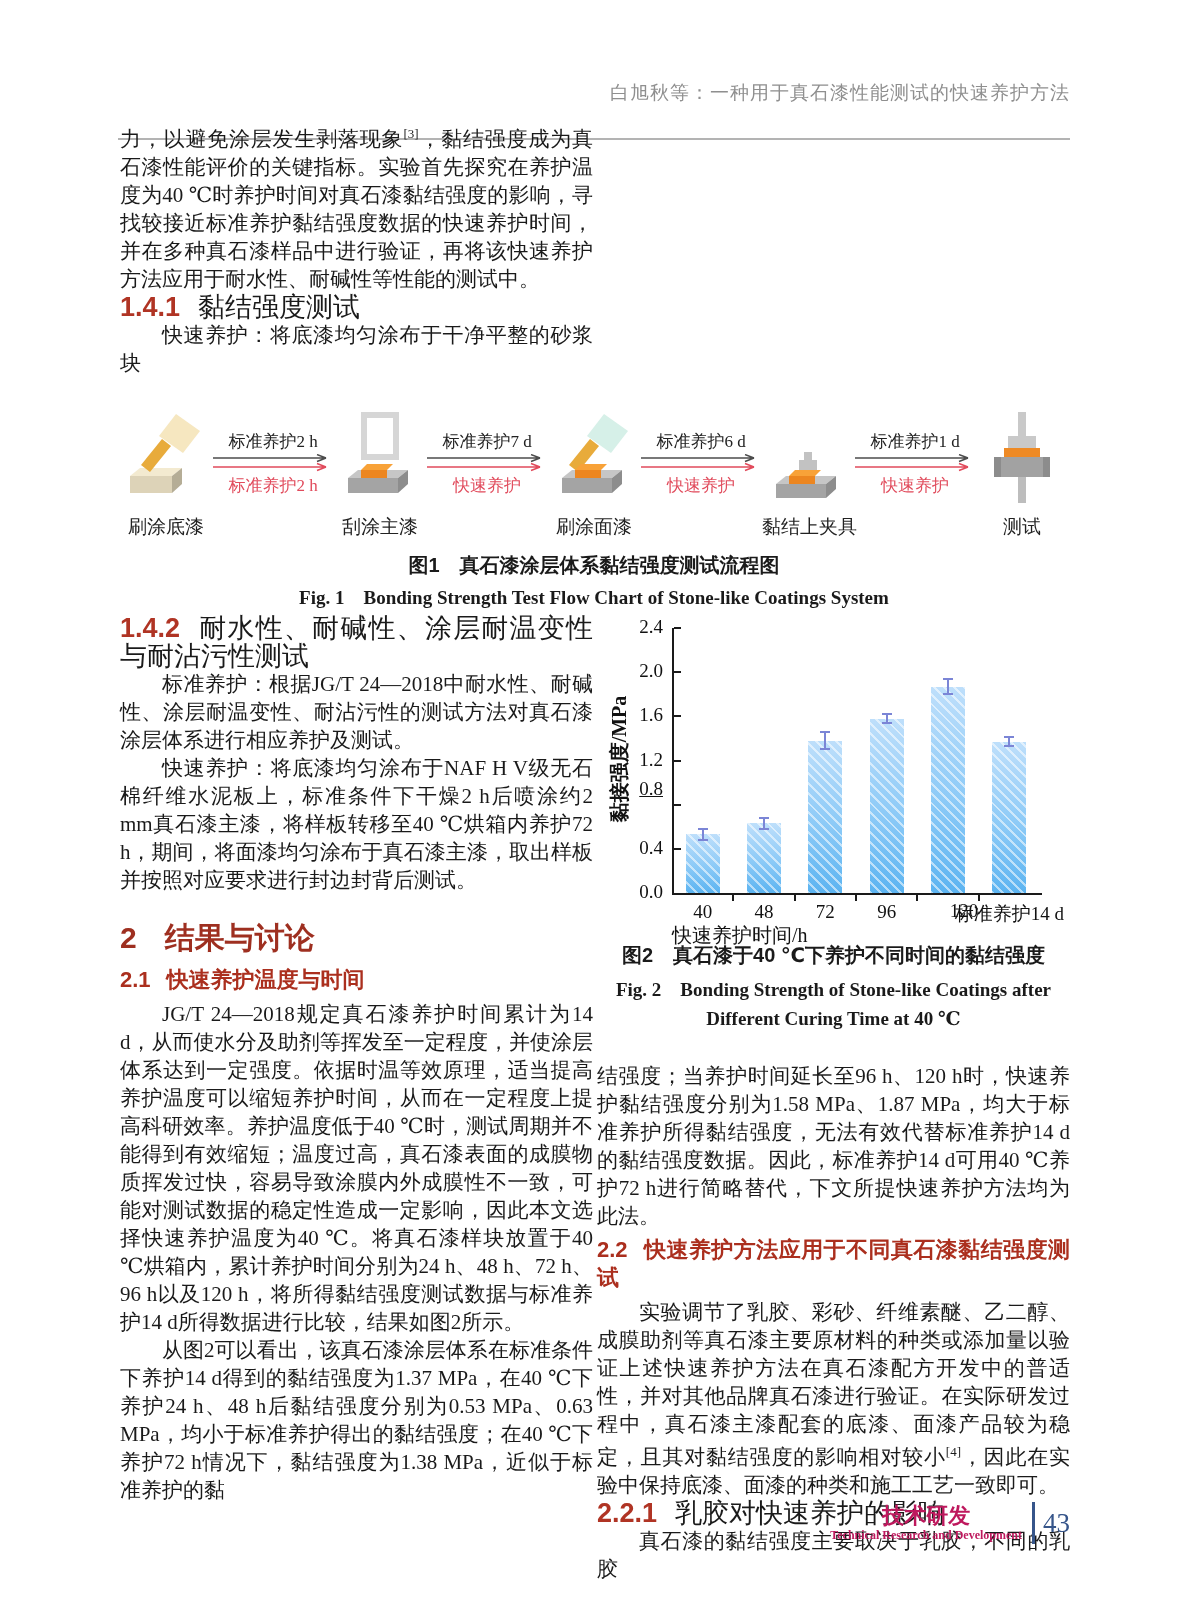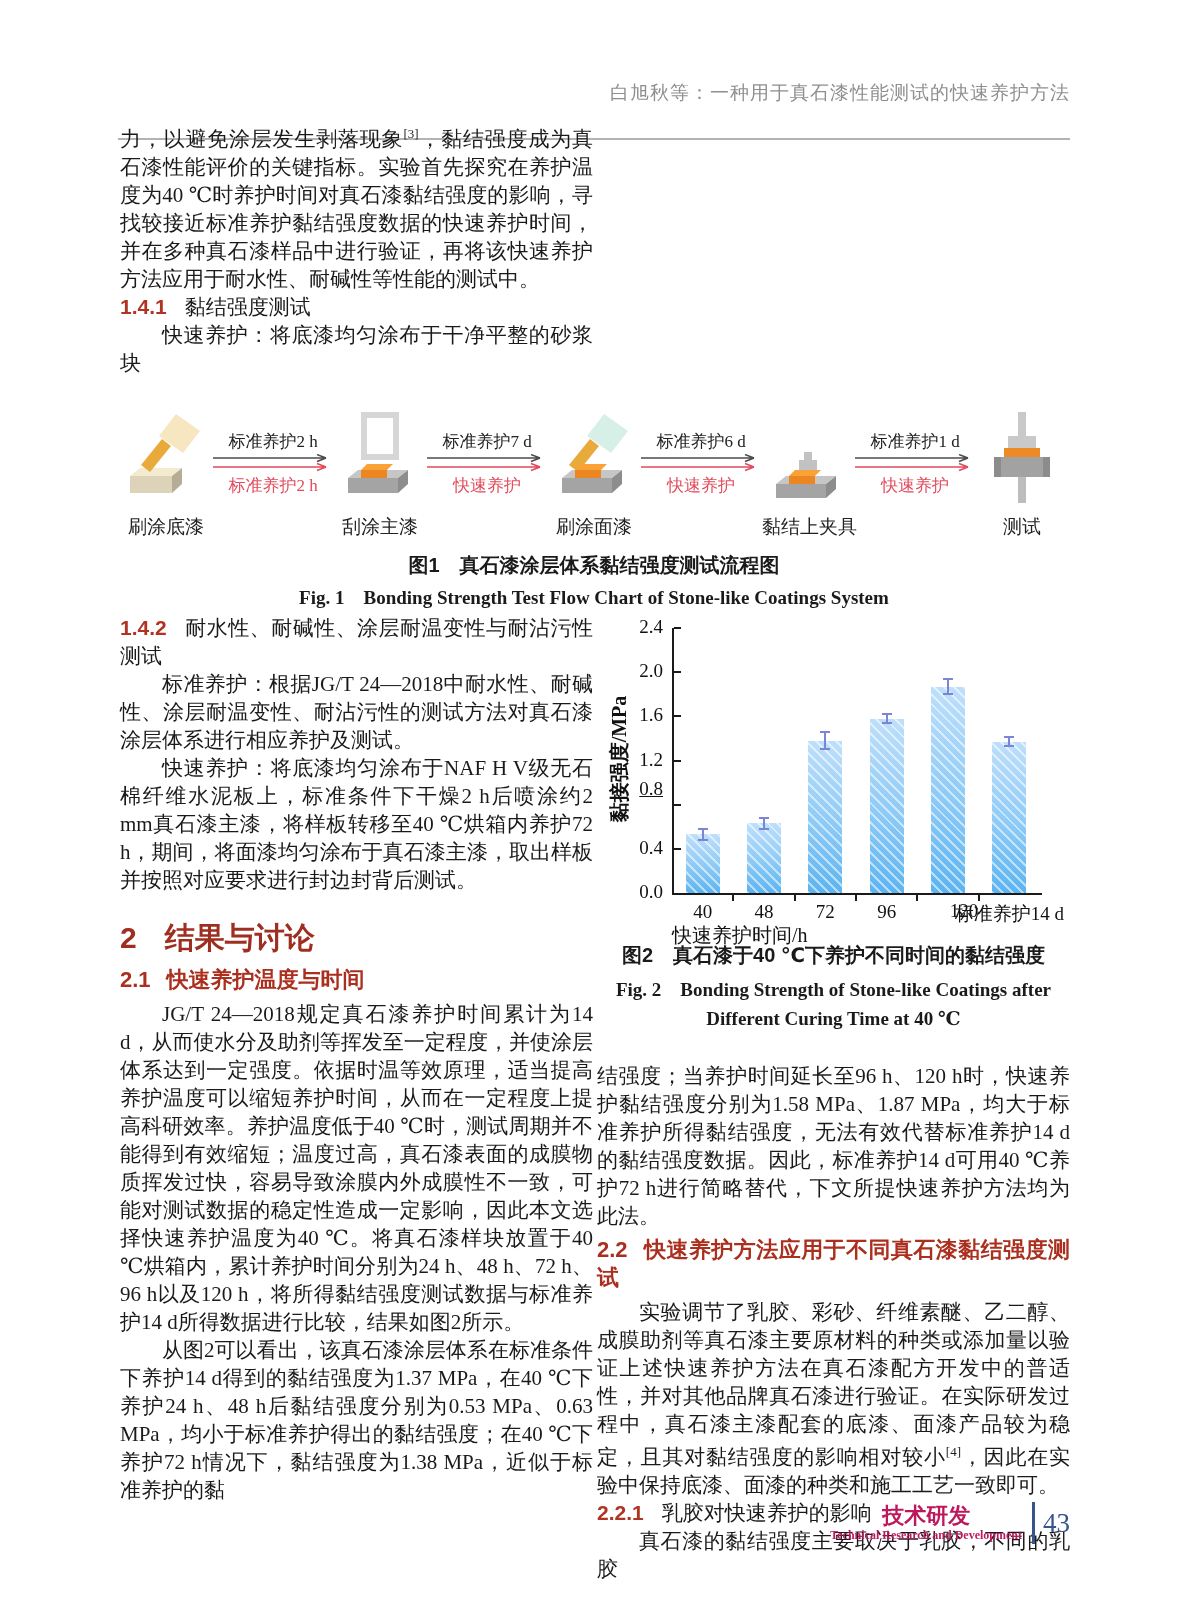--- a/index.html
+++ b/index.html
@@ -9,21 +9,21 @@
   
   .hdr{left:120px;top:80px;width:950px;text-align:right;font-family:"Liberation Sans","DejaVu Sans",sans-serif;
        font-size:19px;color:#8f8f8f;letter-spacing:1px;}
   .hdr-rule{left:118px;top:138px;width:952px;height:2px;background:#b3b3b3;}
   
   .col{width:473px;font-size:21px;line-height:28px;text-align:justify;}
   .col p{margin:0;}
   .col p.ind{text-indent:2em;}
   sup{font-size:13px;}
   
-  .h3{font-family:"Liberation Sans","DejaVu Sans",sans-serif;font-size:21px;line-height:28px;}
+  .h3{font-family:"Liberation Sans","DejaVu Sans",sans-serif;font-size:27px;line-height:28px;}
   .h3 .num{color:#b03424;margin-right:18px;font-weight:bold;}
   
   .h1r{font-family:"Liberation Sans","DejaVu Sans",sans-serif;color:#9e2f20;font-weight:bold;
        font-size:30px;line-height:36px;margin:26px 0 10px 0;}
   .h1r .num{margin-right:28px;}
   .h2r{font-family:"Liberation Sans","DejaVu Sans",sans-serif;color:#ab2f1e;font-weight:bold;
        font-size:22px;line-height:28px;margin:6px 0 6px 0;}
   .h2r .num{margin-right:16px;}
   
   .fig1{left:118px;top:412px;width:952px;}

